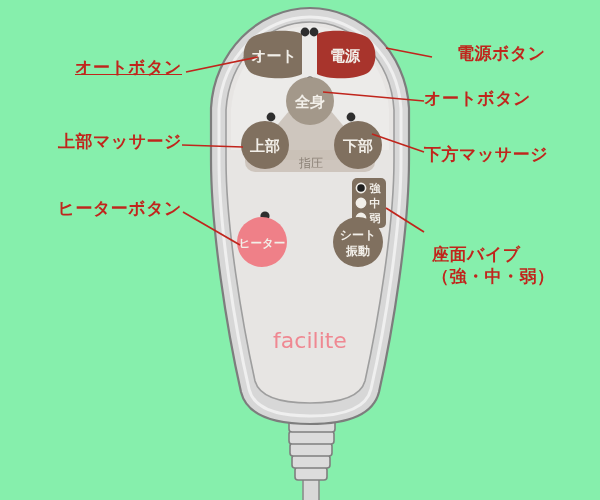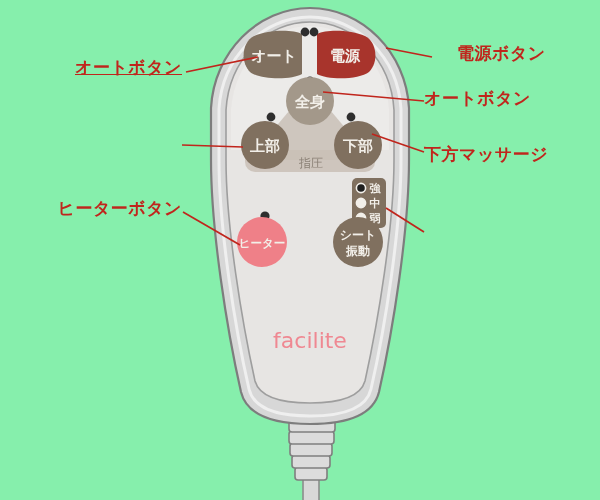--- a/index.html
+++ b/index.html
@@ -190,19 +190,22 @@
       <line x1="183" y1="212" x2="240" y2="245"></line>
 
       <line x1="432" y1="57" x2="386" y2="48"></line>
       <line x1="424" y1="101" x2="323" y2="92"></line>
       <line x1="424" y1="152" x2="372" y2="134"></line>
       <line x1="424" y1="232" x2="386" y2="208"></line>
     </g>
   </svg>
 
   <div class="anno left" style="left:24px;  top:57px;  width:158px;text-decoration:underline;">オートボタン</div>
+  <div class="anno left" style="left:6px;   top:131px; width:176px;">上部マッサージ</div>
   <div class="anno left" style="left:6px;   top:198px; width:176px;">ヒーターボタン</div>
 
   <div class="anno right" style="left:444px; top:43px;margin-left:13px;">電源ボタン</div>
   <div class="anno right" style="left:424px; top:88px;">オートボタン</div>
   <div class="anno right" style="left:424px; top:144px;">下方マッサージ</div>
+  <div class="anno right" style="left:432px; top:244px;">座面バイブ
+（強・中・弱）</div>
 
 </div>
 
 </body></html>

